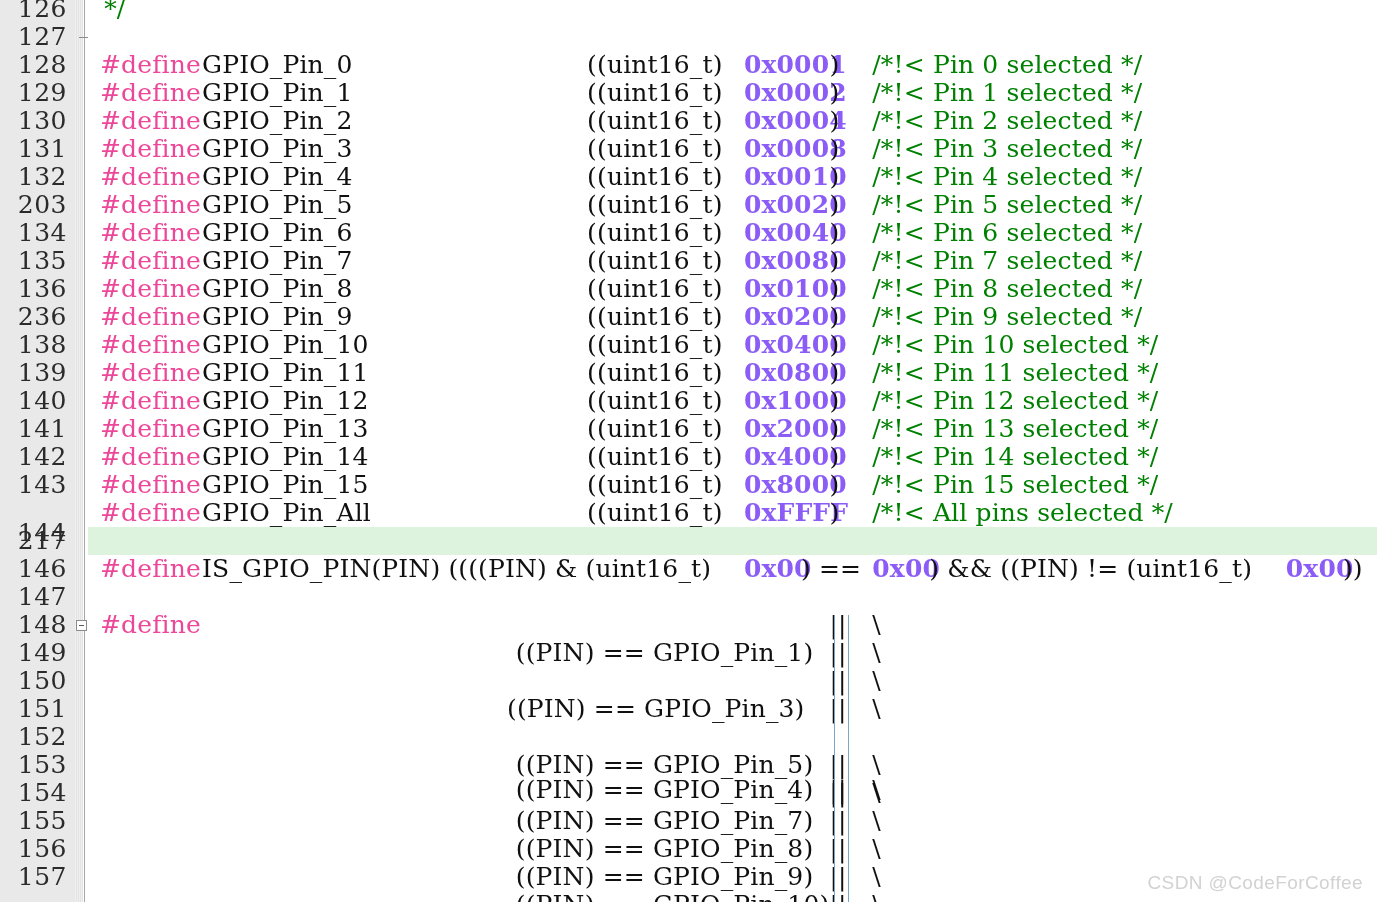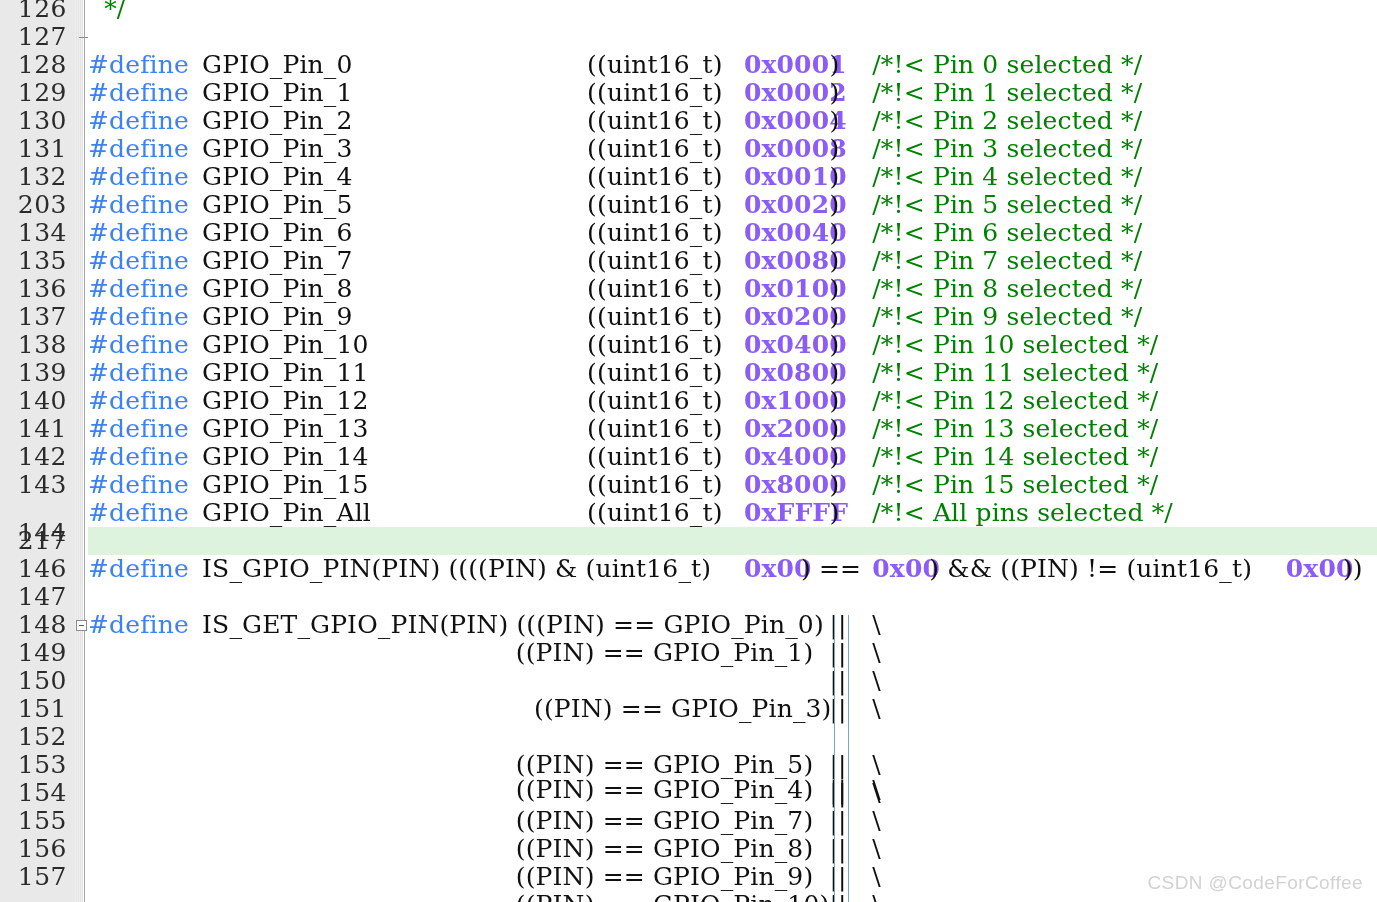--- a/index.html
+++ b/index.html
@@ -127,21 +127,21 @@
   #hl-band {
     position: absolute;
     left: 88px;
     width: 1289px;
     height: 28px;
     background: #ddf3dd;
     z-index: 0;
   }
 
   
-  .kw-define { color: #3b82f6; }
+  .kw-define { color: #ec4899; margin-left: 12px; }
   .ident     { color: #101010; }
   .num-hex   { color: #8b5cf6; font-weight: bold; }
   .comment   { color: #008000; }
   .punct     { color: #101010; }
 
   
   .col { position: absolute; top: 0; white-space: pre; }
 
   
   .guide {
@@ -187,24 +187,24 @@
       <div class="line" style="top: 331px;"><span class="col kw-define" style="left: 0px;">#define</span><span class="col ident" style="left: 114.08px;">GPIO_Pin_10</span><span class="col punct" style="left: 499.1px;">((uint16_t)</span><span class="col num-hex" style="left: 655.96px;">0x0400</span><span class="col punct" style="left: 741.52px;">)</span><span class="col comment" style="left: 784.3px;">/*!&lt; Pin 10 selected */</span></div>
       <div class="line" style="top: 359px;"><span class="col kw-define" style="left: 0px;">#define</span><span class="col ident" style="left: 114.08px;">GPIO_Pin_11</span><span class="col punct" style="left: 499.1px;">((uint16_t)</span><span class="col num-hex" style="left: 655.96px;">0x0800</span><span class="col punct" style="left: 741.52px;">)</span><span class="col comment" style="left: 784.3px;">/*!&lt; Pin 11 selected */</span></div>
       <div class="line" style="top: 387px;"><span class="col kw-define" style="left: 0px;">#define</span><span class="col ident" style="left: 114.08px;">GPIO_Pin_12</span><span class="col punct" style="left: 499.1px;">((uint16_t)</span><span class="col num-hex" style="left: 655.96px;">0x1000</span><span class="col punct" style="left: 741.52px;">)</span><span class="col comment" style="left: 784.3px;">/*!&lt; Pin 12 selected */</span></div>
       <div class="line" style="top: 415px;"><span class="col kw-define" style="left: 0px;">#define</span><span class="col ident" style="left: 114.08px;">GPIO_Pin_13</span><span class="col punct" style="left: 499.1px;">((uint16_t)</span><span class="col num-hex" style="left: 655.96px;">0x2000</span><span class="col punct" style="left: 741.52px;">)</span><span class="col comment" style="left: 784.3px;">/*!&lt; Pin 13 selected */</span></div>
       <div class="line" style="top: 443px;"><span class="col kw-define" style="left: 0px;">#define</span><span class="col ident" style="left: 114.08px;">GPIO_Pin_14</span><span class="col punct" style="left: 499.1px;">((uint16_t)</span><span class="col num-hex" style="left: 655.96px;">0x4000</span><span class="col punct" style="left: 741.52px;">)</span><span class="col comment" style="left: 784.3px;">/*!&lt; Pin 14 selected */</span></div>
       <div class="line" style="top: 471px;"><span class="col kw-define" style="left: 0px;">#define</span><span class="col ident" style="left: 114.08px;">GPIO_Pin_15</span><span class="col punct" style="left: 499.1px;">((uint16_t)</span><span class="col num-hex" style="left: 655.96px;">0x8000</span><span class="col punct" style="left: 741.52px;">)</span><span class="col comment" style="left: 784.3px;">/*!&lt; Pin 15 selected */</span></div>
       <div class="line" style="top: 499px;"><span class="col kw-define" style="left: 0px;">#define</span><span class="col ident" style="left: 114.08px;">GPIO_Pin_All</span><span class="col punct" style="left: 499.1px;">((uint16_t)</span><span class="col num-hex" style="left: 655.96px;">0xFFFF</span><span class="col punct" style="left: 741.52px;">)</span><span class="col comment" style="left: 784.3px;">/*!&lt; All pins selected */</span></div>
       <div class="line line-hl" style="top: 527px;"></div>
       <div class="line" style="top: 555px;"><span class="col kw-define" style="left: 0px;">#define</span><span class="col ident" style="left: 114.08px;">IS_GPIO_PIN(PIN) ((((PIN) &amp; (uint16_t)</span><span class="col num-hex" style="left: 655.96px;">0x00</span><span class="col punct" style="left: 713px;">) == </span><span class="col num-hex" style="left: 784.3px;">0x00</span><span class="col punct" style="left: 841.34px;">) &amp;&amp; ((PIN) != (uint16_t)</span><span class="col num-hex" style="left: 1197.84px;">0x00</span><span class="col punct" style="left: 1254.88px;">))</span></div>
       <div class="line" style="top: 583px;"></div>
-      <div class="line" style="top: 611px;"><span class="col kw-define" style="left: 0px;">#define</span><span class="col ident" style="left: 114.08px;">IS_GET_GPIO_PIN(PIN) (((PIN) == GPIO_Pin_0)</span><span class="col punct" style="left: 741.52px;">||</span><span class="col punct" style="left: 784.3px;">\</span></div>
+      <div class="line" style="top: 611px;"><span class="col kw-define" style="left: 0px;">#define</span><span class="col punct" style="left: 741.52px;">||</span><span class="col punct" style="left: 784.3px;">\</span></div>
       <div class="line" style="top: 639px;"><span class="col ident" style="left: 427.8px;">((PIN) == GPIO_Pin_1)</span><span class="col punct" style="left: 741.52px;">||</span><span class="col punct" style="left: 784.3px;">\</span></div>
       <div class="line" style="top: 667px;"><span class="col punct" style="left: 741.52px;">||</span><span class="col punct" style="left: 784.3px;">\</span></div>
-      <div class="line" style="top: 695px;"><span class="col ident" style="left: 446px; text-align: center;">((PIN) == GPIO_Pin_3)</span><span class="col punct" style="left: 741.52px;">||</span><span class="col punct" style="left: 784.3px;">\</span></div>
+      <div class="line" style="top: 695px;"><span class="col ident" style="left: 419px; text-align: center;">((PIN) == GPIO_Pin_3)</span><span class="col punct" style="left: 741.52px;">||</span><span class="col punct" style="left: 784.3px;">\</span></div>
       <div class="line" style="top: 752px; margin-top: 24px;"><span class="col ident" style="left: 427.8px;">((PIN) == GPIO_Pin_4)</span><span class="col punct" style="left: 741.52px;">||</span><span class="col punct" style="left: 784.3px;">\</span></div>
       <div class="line" style="top: 751px;"><span class="col ident" style="left: 427.8px;">((PIN) == GPIO_Pin_5)</span><span class="col punct" style="left: 741.52px;">||</span><span class="col punct" style="left: 784.3px;">\</span></div>
       <div class="line" style="top: 779px;"><span class="col punct" style="left: 741.52px;">||</span><span class="col punct" style="left: 784.3px;">\</span></div>
       <div class="line" style="top: 807px;"><span class="col ident" style="left: 427.8px;">((PIN) == GPIO_Pin_7)</span><span class="col punct" style="left: 741.52px;">||</span><span class="col punct" style="left: 784.3px;">\</span></div>
       <div class="line" style="top: 835px;"><span class="col ident" style="left: 427.8px;">((PIN) == GPIO_Pin_8)</span><span class="col punct" style="left: 741.52px;">||</span><span class="col punct" style="left: 784.3px;">\</span></div>
       <div class="line" style="top: 863px;"><span class="col ident" style="left: 427.8px;">((PIN) == GPIO_Pin_9)</span><span class="col punct" style="left: 741.52px;">||</span><span class="col punct" style="left: 784.3px;">\</span></div>
       <div class="line" style="top: 891px;"><span class="col ident" style="left: 427.8px;">((PIN) == GPIO_Pin_10)</span><span class="col punct" style="left: 741.52px;">||</span><span class="col punct" style="left: 784.3px;">\</span></div>
     </div>
 
   <div id="guides">
@@ -217,21 +217,21 @@
       <div class="gutter-num" style="top: 23px;">127</div>
       <div class="gutter-num" style="top: 51px;">128</div>
       <div class="gutter-num" style="top: 79px;">129</div>
       <div class="gutter-num" style="top: 107px;">130</div>
       <div class="gutter-num" style="top: 135px;">131</div>
       <div class="gutter-num" style="top: 163px;">132</div>
       <div class="gutter-num" style="top: 191px;">203</div>
       <div class="gutter-num" style="top: 219px;">134</div>
       <div class="gutter-num" style="top: 247px;">135</div>
       <div class="gutter-num" style="top: 275px;">136</div>
-      <div class="gutter-num" style="top: 303px;">137</div>
+      <div class="gutter-num" style="top: 303px;">236</div>
       <div class="gutter-num" style="top: 331px;">138</div>
       <div class="gutter-num" style="top: 359px;">139</div>
       <div class="gutter-num" style="top: 387px;">140</div>
       <div class="gutter-num" style="top: 415px;">141</div>
       <div class="gutter-num" style="top: 443px;">142</div>
       <div class="gutter-num" style="top: 471px;">143</div>
       <div class="gutter-num" style="top: 499px; margin-top: 20px;">144</div>
       <div class="gutter-num" style="top: 527px;">217</div>
       <div class="gutter-num" style="top: 555px;">146</div>
       <div class="gutter-num" style="top: 583px;">147</div>

